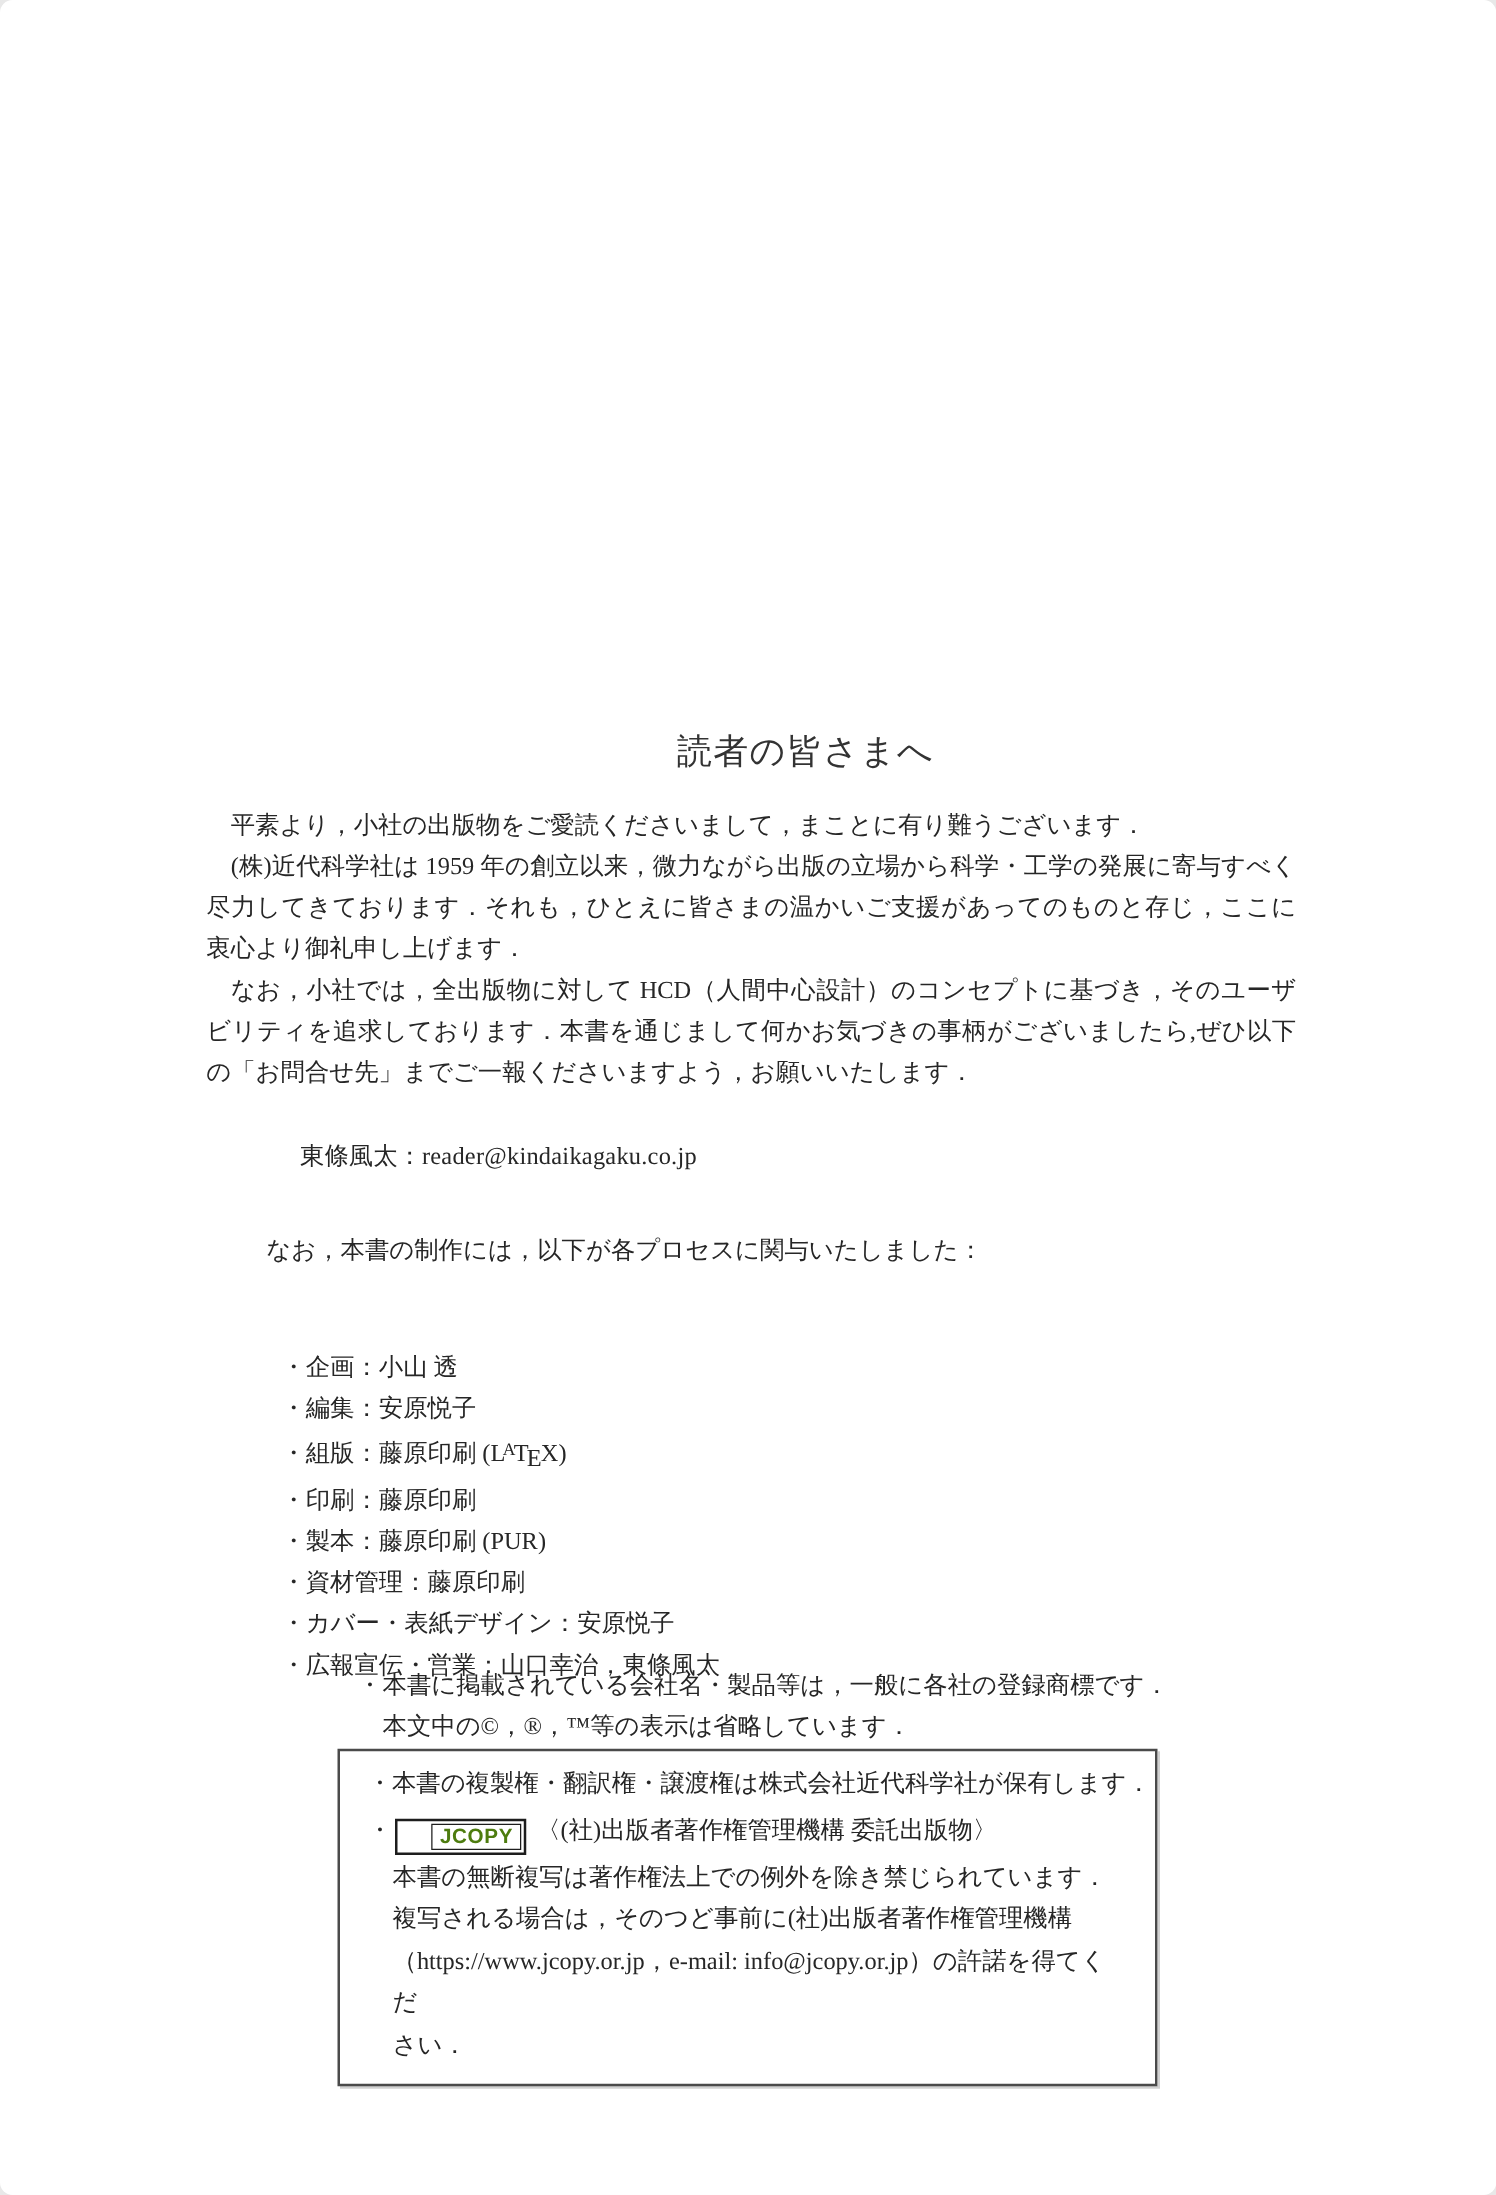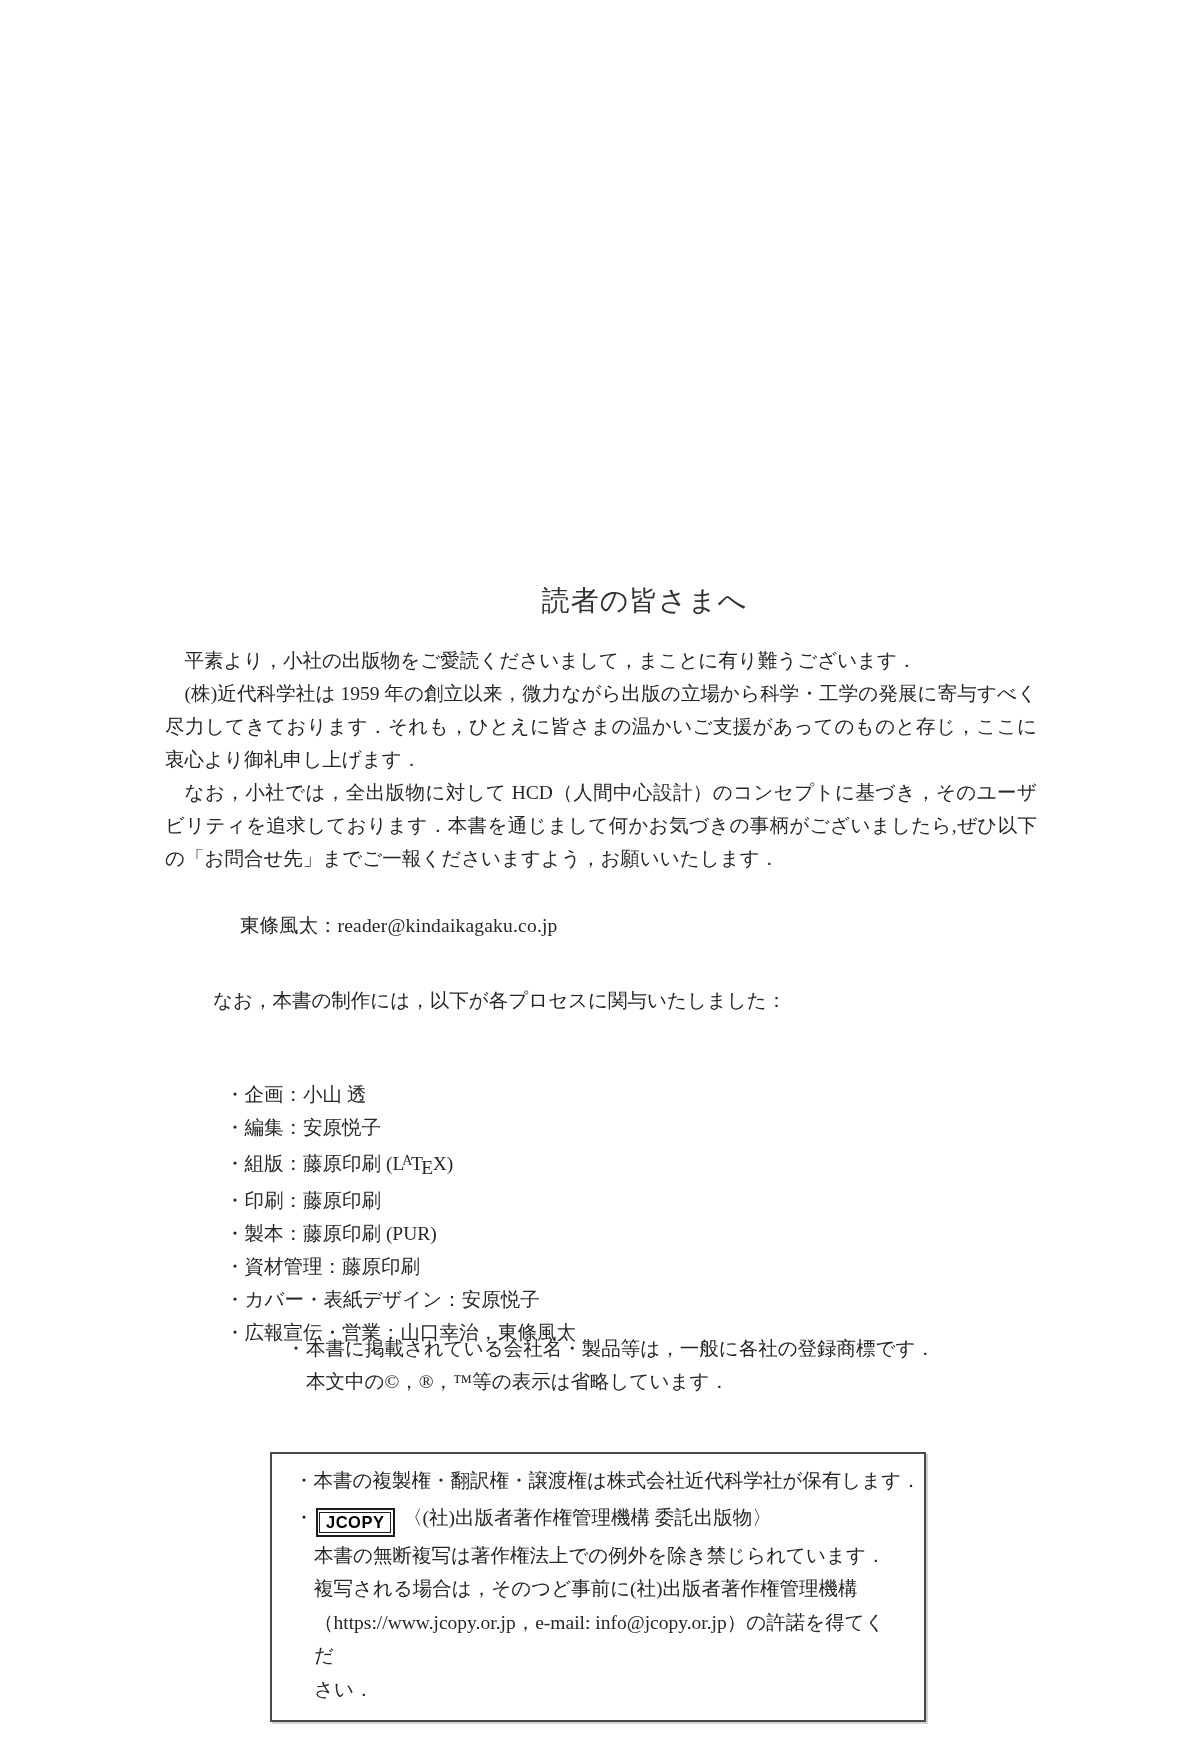--- a/index.html
+++ b/index.html
@@ -6,20 +6,21 @@
   .page {
     position: relative;
     width: 1197px;
     height: 1756px;
     margin: 0 auto;
     background: #ffffff;
     color: #262626;
     font-family: "Liberation Serif", "DejaVu Serif", serif;
     font-size: 19.5px;
     overflow: hidden;
+    border-radius: 10px;
   }
   .title {
     position: absolute;
     top: 582px;
     left: 0; right: 0;
     margin: 0;
     text-align: center;
     transform: translateX(46px);
     font-family: "Liberation Sans", "DejaVu Sans", sans-serif;
     font-weight: 500;
@@ -65,21 +66,21 @@
   .trademark {
     position: absolute;
     top: 1332px;
     left: 286px;
     display: flex;
     line-height: 33px;
   }
   .trademark .bullet { width: 20px; flex: 0 0 auto; }
   .copyright-box {
     position: absolute;
-    top: 1452px;
+    top: 1399px;
     left: 270px;
     width: 608px;
     border: 2px solid #4a4a4a;
     box-shadow: 2px 2px 0 rgba(0,0,0,0.18);
     padding: 10px 22px 14px 22px;
     line-height: 33.5px;
   }
   .cb-line { white-space: nowrap; }
   .jcopy-line { margin-top: 3px; margin-bottom: 2px; }
   .jcopy-badge {
@@ -91,21 +92,22 @@
     line-height: 1;
   }
   .jcopy-inner {
     display: inline-block;
     border: 1.5px solid #1d1d1d;
     padding: 1px 6px 2px 6px;
     font-family: "Liberation Sans", "DejaVu Sans", sans-serif;
     font-weight: 700;
     font-size: 16.5px;
     letter-spacing: 0.5px;
-    color: #000000;
+    color: #4d7c0f;
+    margin-left: 26px;
   }
   .cb-cont { padding-left: 20px; }
   .email { letter-spacing: 0.2px; }
   
   .lx-a { font-size: 0.72em; vertical-align: 0.34em; margin: 0 -0.1em 0 -0.15em; }
   .lx-e { vertical-align: -0.22em; margin: 0 -0.03em 0 -0.08em; }
 </style>
 </head>
 <body>
 

